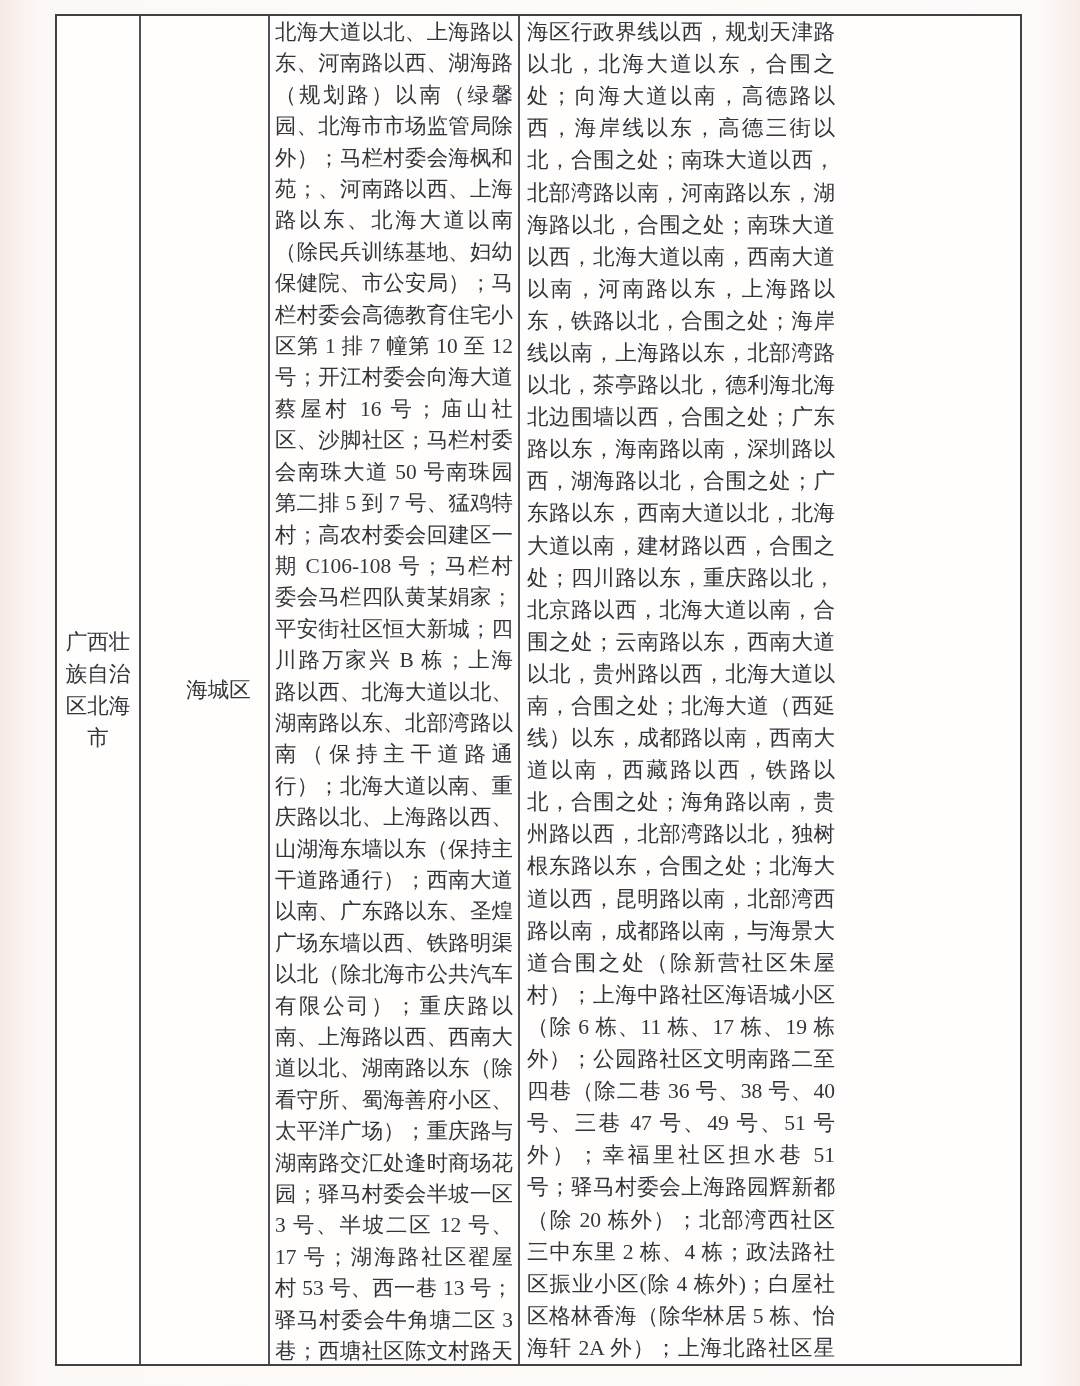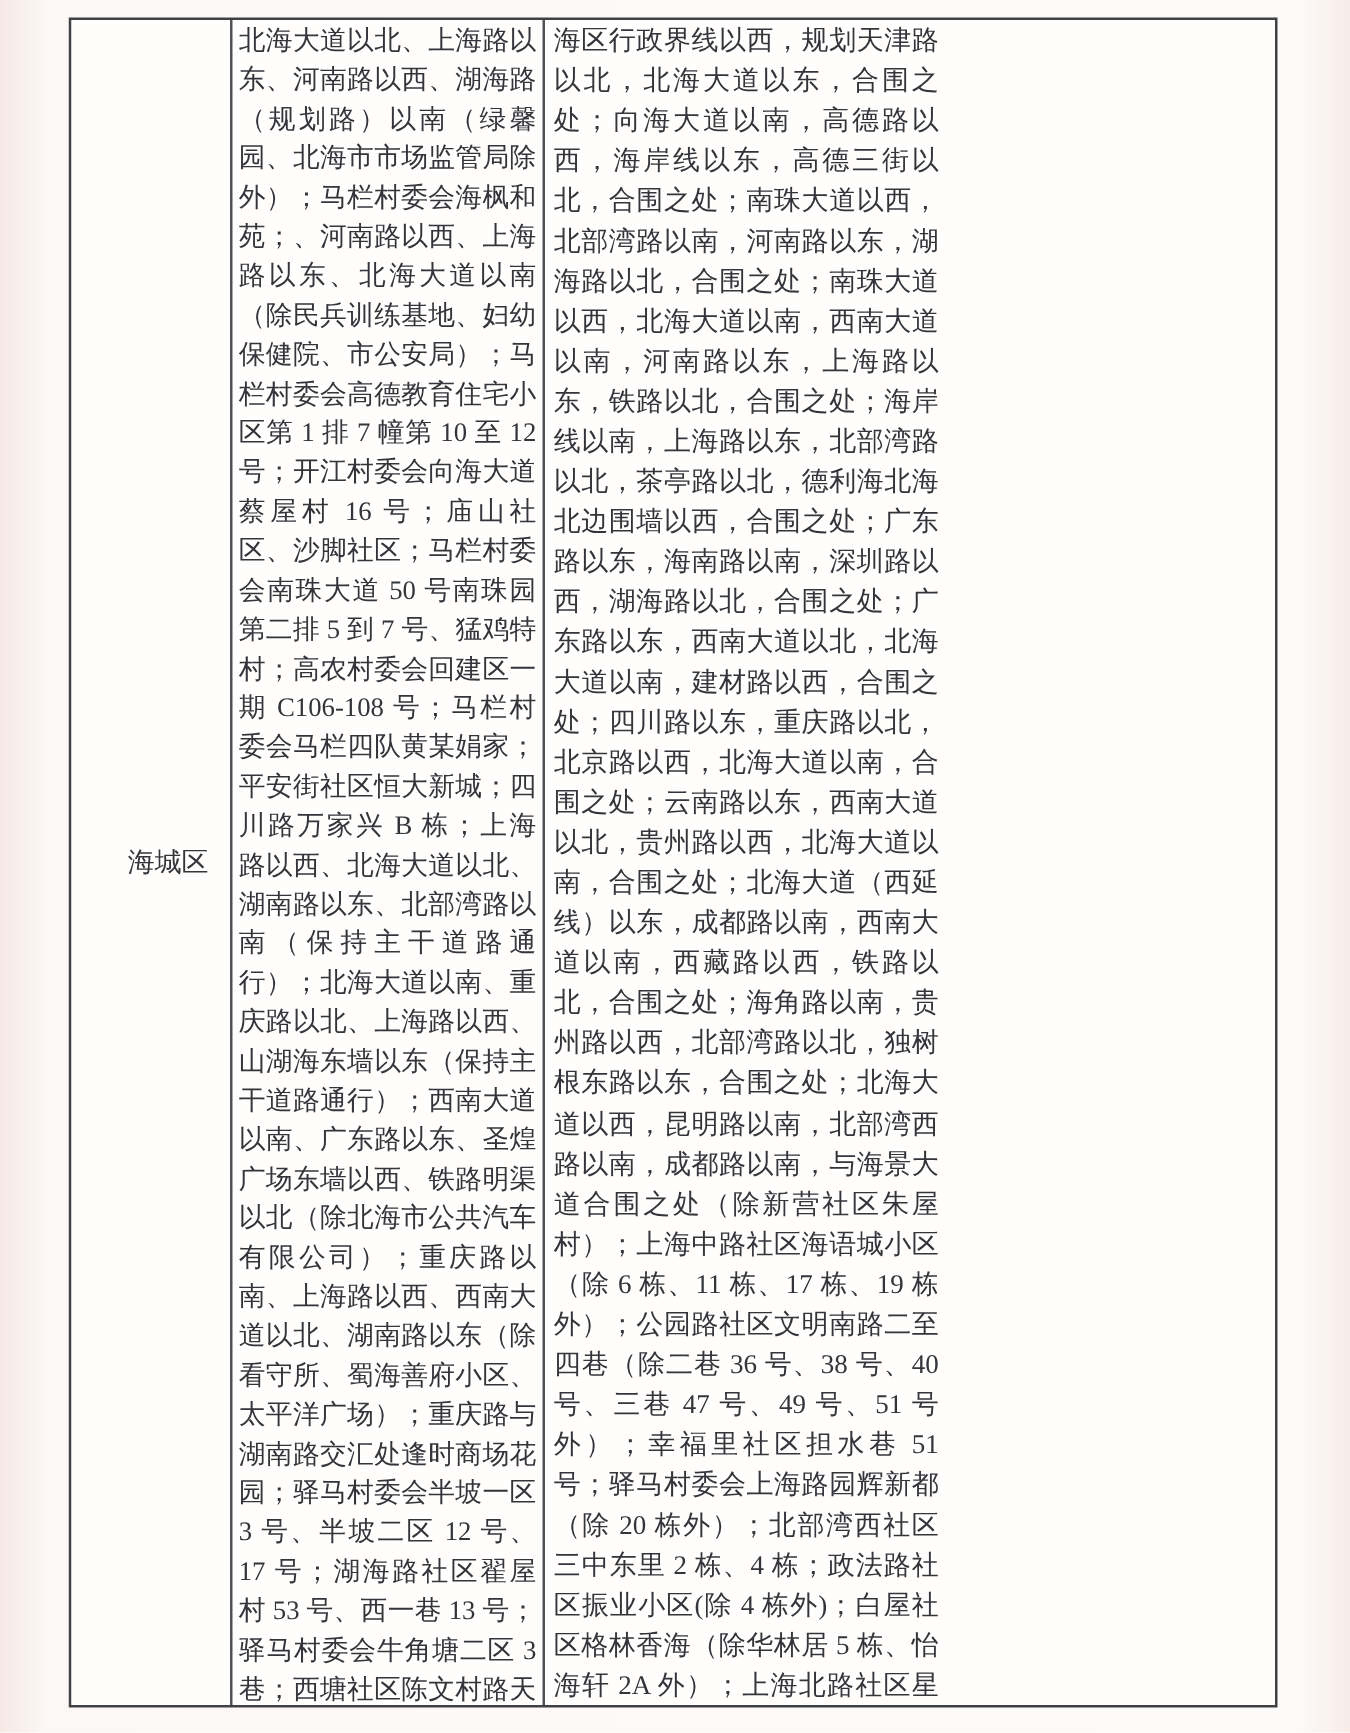--- a/index.html
+++ b/index.html
@@ -63,20 +63,23 @@
     line-height: 32.1px;
     text-align: justify;
     text-justify: inter-ideograph;
     padding: 0 7px;
   }
 </style>
 </head>
 <body>
 
 <div class="risk-table">
+  <div class="cell col-region">
+    <div class="center-text">广西壮族自治区北海市</div>
+  </div>
   <div class="cell col-district">
     <div class="center-text">海城区</div>
   </div>
   <div class="cell col-list1">
     <div class="para-1">北海大道以北、上海路以东、河南路以西、湖海路（规划路）以南（绿馨园、北海市市场监管局除外）；马栏村委会海枫和苑；、河南路以西、上海路以东、北海大道以南（除民兵训练基地、妇幼保健院、市公安局）；马栏村委会高德教育住宅小区第 1 排 7 幢第 10 至 12 号；开江村委会向海大道蔡屋村 16 号；庙山社区、沙脚社区；马栏村委会南珠大道 50 号南珠园第二排 5 到 7 号、猛鸡特村；高农村委会回建区一期 C106-108 号；马栏村委会马栏四队黄某娟家；平安街社区恒大新城；四川路万家兴 B 栋；上海路以西、北海大道以北、湖南路以东、北部湾路以南（保持主干道路通行）；北海大道以南、重庆路以北、上海路以西、山湖海东墙以东（保持主干道路通行）；西南大道以南、广东路以东、圣煌广场东墙以西、铁路明渠以北（除北海市公共汽车有限公司）；重庆路以南、上海路以西、西南大道以北、湖南路以东（除看守所、蜀海善府小区、太平洋广场）；重庆路与湖南路交汇处逢时商场花园；驿马村委会半坡一区 3 号、半坡二区 12 号、17 号；湖海路社区翟屋村 53 号、西一巷 13 号；驿马村委会牛角塘二区 3 巷；西塘社区陈文村路天成公寓；其仓村东区 97 号；北部湾东社区谭屋村；大囊 7 巷；茶亭路社区北部湾东路 9 号东大金星花苑 2 栋；铜鼓里社区工商银行宿舍 9 栋；新安街社区居委会光明里一至三巷；幸福里社区居委会新建四巷 22 至 24 号；开江村委会 143 号；白屋社区居委会四川南路以东亚村太保公寓；高德一居社区高德西里四巷；白屋社区城市丽景；天赐碧园 13 栋；体育路名座小区 8 栋；振业小区 4 栋；广东路油行村一巷 20 号左右各 5 间房；金湾银畔 2 栋；开江村委会屋仔村；昆明路社区地角沙坡一巷 18-20 号；银湾社区西藏路中皇花园三巷 12 号周边 5 间房；湖海路社区居委会吉兴花园 1 栋；铜鼓新村建行宿舍 1 栋；北部湾西社区居委会三中东里三栋；站前路</div>
   </div>
   <div class="cell col-list2">
     <div class="para-2">北海大道以东，新竹路以南，向海大道以北，银海区与海城区行政界线以西，合围之处；向海大道以南，北海大道以西，平阳路以北，排水洪渠以东，合围之处；向海大道以南，海城区与银海区行政界线以西，规划天津路以北，北海大道以东，合围之处；向海大道以南，高德路以西，海岸线以东，高德三街以北，合围之处；南珠大道以西，北部湾路以南，河南路以东，湖海路以北，合围之处；南珠大道以西，北海大道以南，西南大道以南，河南路以东，上海路以东，铁路以北，合围之处；海岸线以南，上海路以东，北部湾路以北，茶亭路以北，德利海北海北边围墙以西，合围之处；广东路以东，海南路以南，深圳路以西，湖海路以北，合围之处；广东路以东，西南大道以北，北海大道以南，建材路以西，合围之处；四川路以东，重庆路以北，北京路以西，北海大道以南，合围之处；云南路以东，西南大道以北，贵州路以西，北海大道以南，合围之处；北海大道（西延线）以东，成都路以南，西南大道以南，西藏路以西，铁路以北，合围之处；海角路以南，贵州路以西，北部湾路以北，独树根东路以东，合围之处；北海大道以西，昆明路以南，北部湾西路以南，成都路以南，与海景大道合围之处（除新营社区朱屋村）；上海中路社区海语城小区（除 6 栋、11 栋、17 栋、19 栋外）；公园路社区文明南路二至四巷（除二巷 36 号、38 号、40 号、三巷 47 号、49 号、51 号外）；幸福里社区担水巷 51 号；驿马村委会上海路园辉新都（除 20 栋外）；北部湾西社区三中东里 2 栋、4 栋；政法路社区振业小区(除 4 栋外)；白屋社区格林香海（除华林居 5 栋、怡海轩 2A 外）；上海北路社区星海湾花园（除帝海阁外）；独树根西社区云南路碧海新城小区（除 1 栋外）；塘仔里社区北海大道晏峰建材商城小区（除 B 栋外）；西塘社区源丰路 29 号大成公寓（除 B 栋外）</div>
   </div>
 </div>

